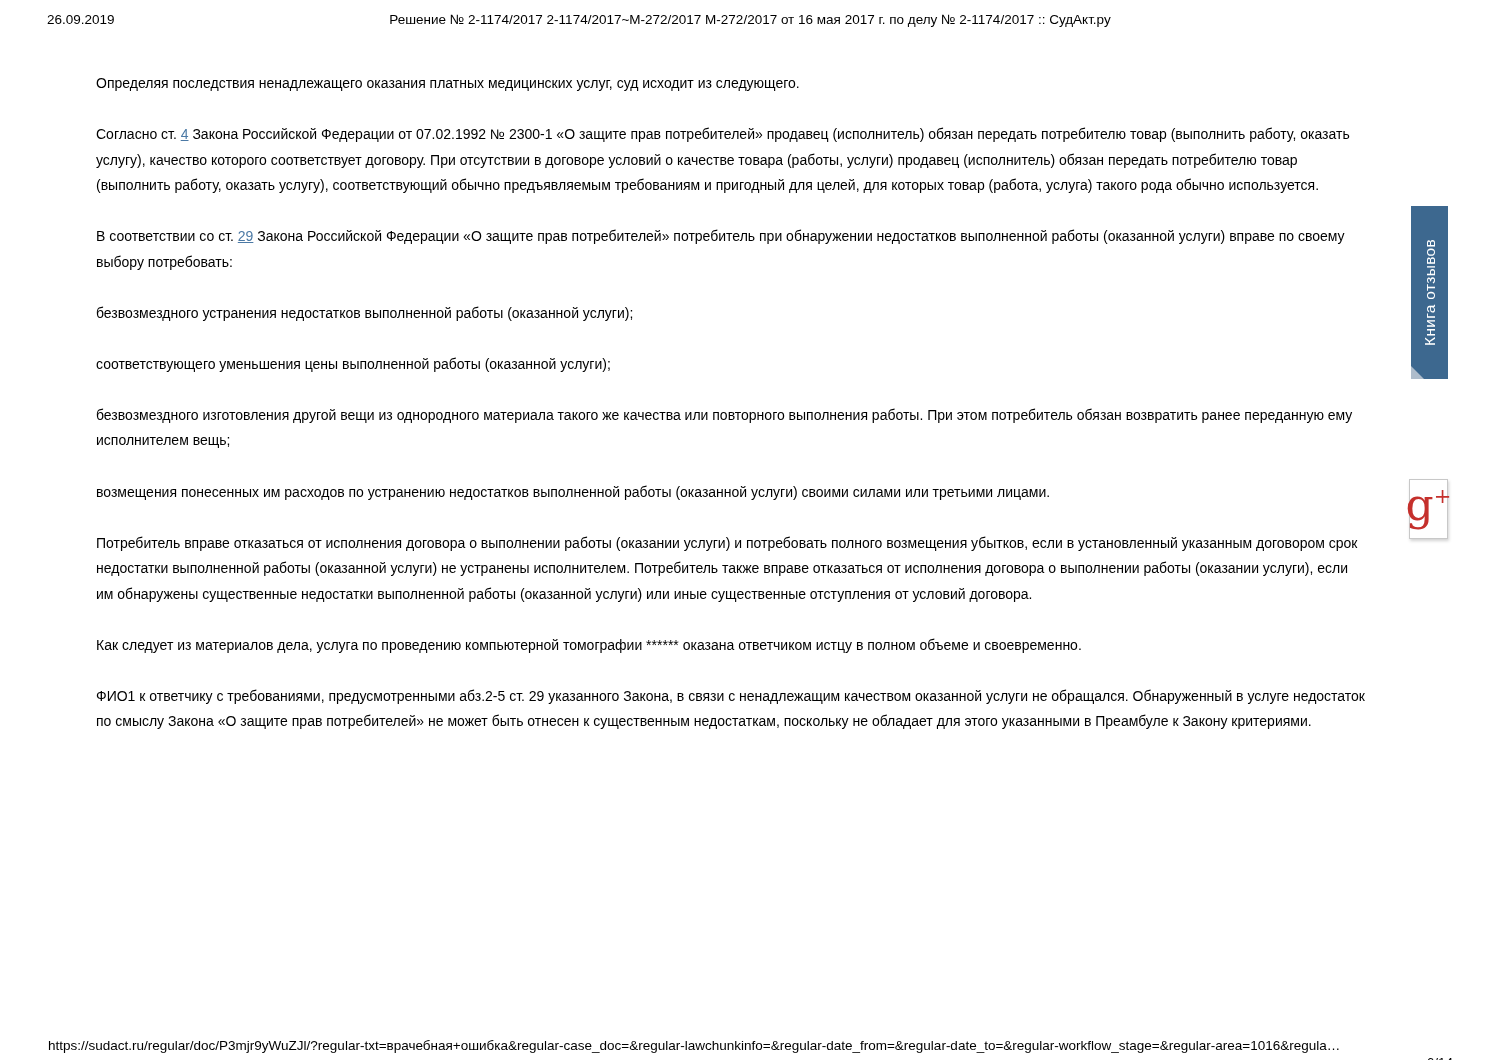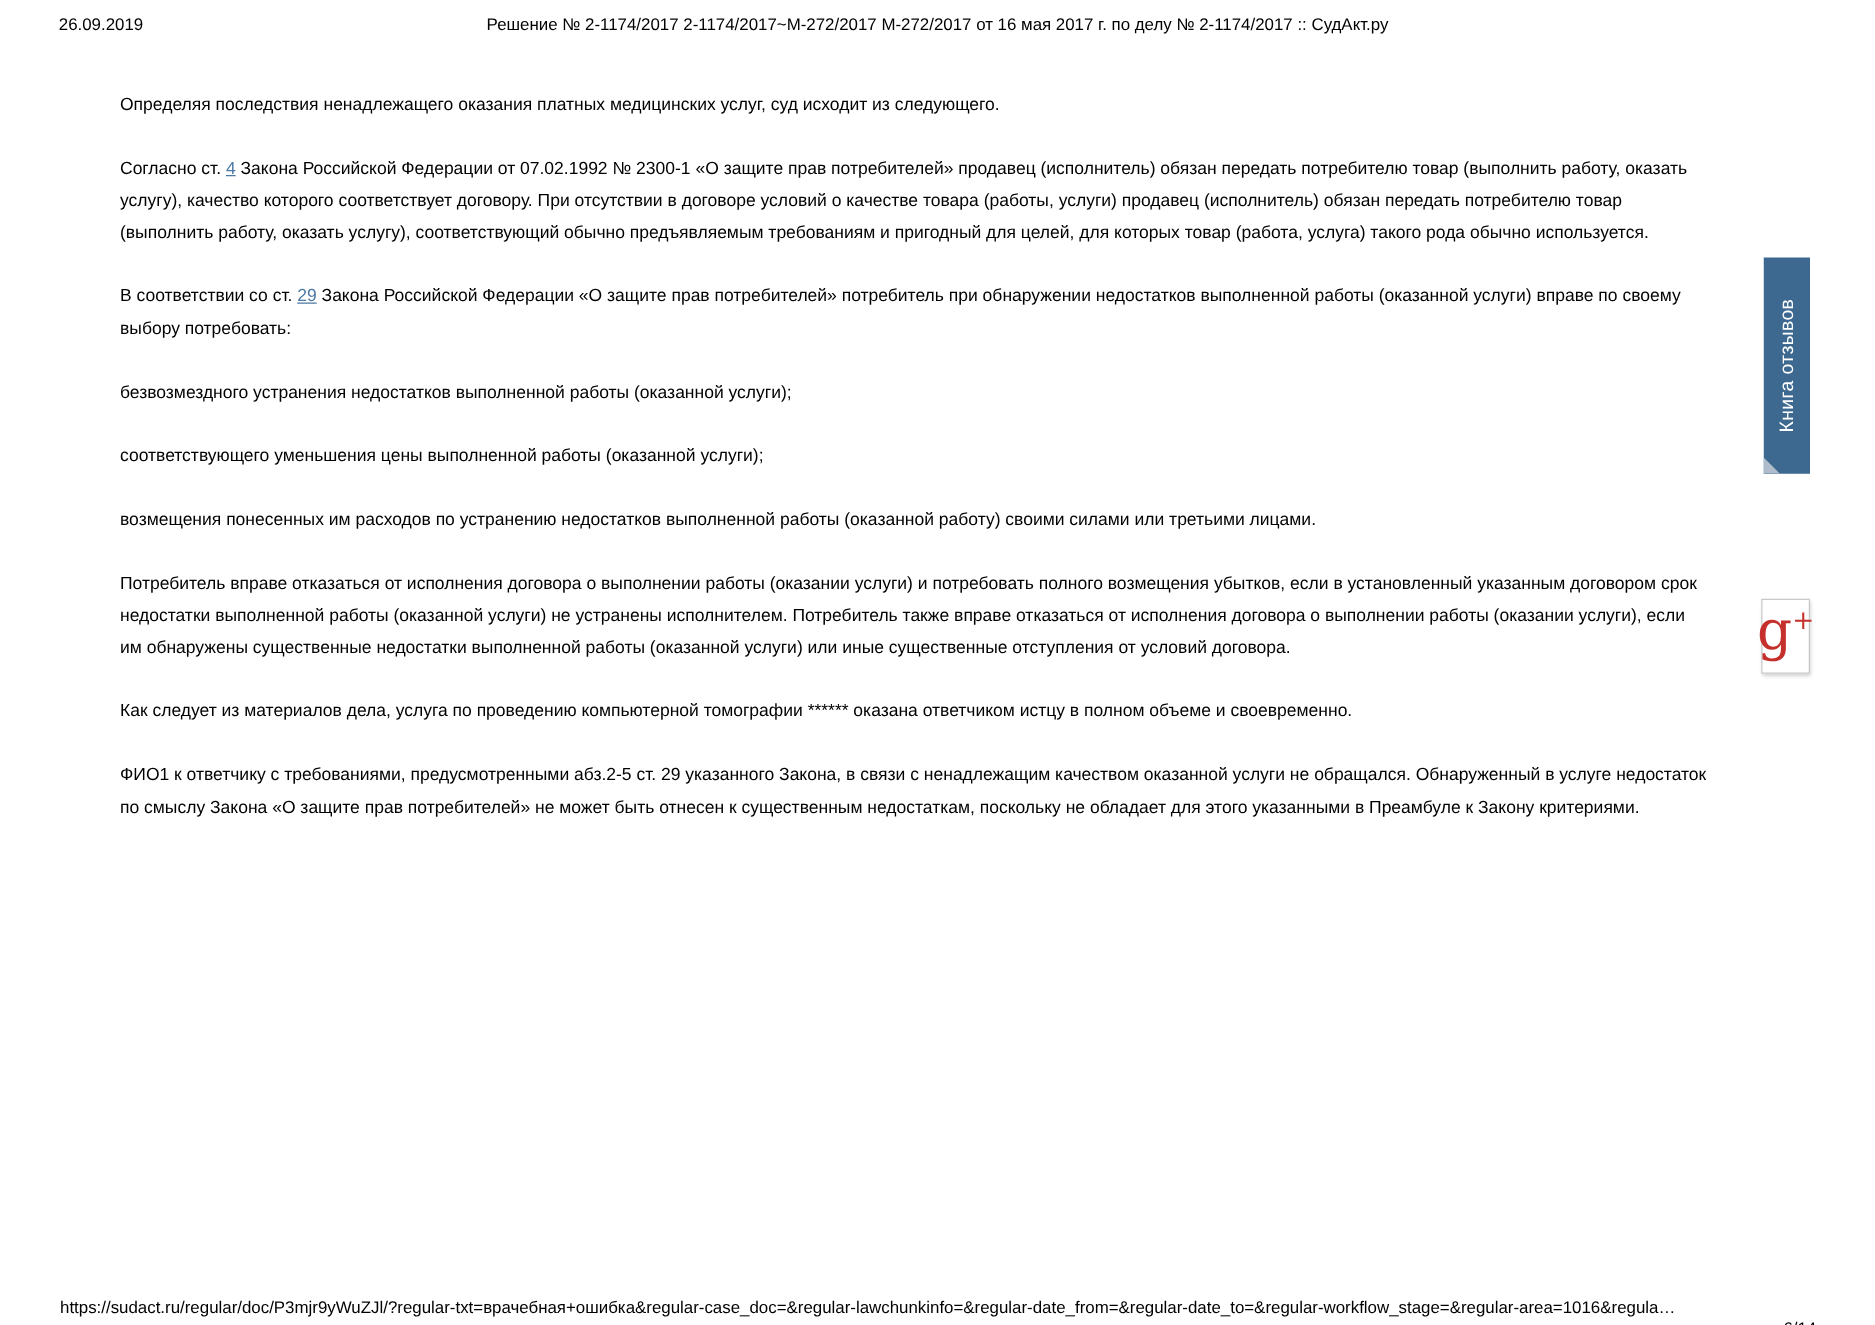--- a/index.html
+++ b/index.html
@@ -72,21 +72,22 @@
   <span class="print-date">26.09.2019</span>
   <div class="print-title">Решение № 2-1174/2017 2-1174/2017~М-272/2017 М-272/2017 от 16 мая 2017 г. по делу № 2-1174/2017 :: СудАкт.ру</div>
 </header>
 
 <main class="doc" id="doc">
     <p>Определяя последствия ненадлежащего оказания платных медицинских услуг, суд исходит из следующего.</p>
     <p>Согласно ст. <a class="law-link">4</a> Закона Российской Федерации от 07.02.1992 № 2300-1 «О защите прав потребителей» продавец (исполнитель) обязан передать потребителю товар (выполнить работу, оказать услугу), качество которого соответствует договору. При отсутствии в договоре условий о качестве товара (работы, услуги) продавец (исполнитель) обязан передать потребителю товар (выполнить работу, оказать услугу), соответствующий обычно предъявляемым требованиям и пригодный для целей, для которых товар (работа, услуга) такого рода обычно используется.</p>
     <p>В соответствии со ст. <a class="law-link">29</a> Закона Российской Федерации «О защите прав потребителей» потребитель при обнаружении недостатков выполненной работы (оказанной услуги) вправе по своему выбору потребовать:</p>
     <p>безвозмездного устранения недостатков выполненной работы (оказанной услуги);</p>
     <p>соответствующего уменьшения цены выполненной работы (оказанной услуги);</p>
-    <p>возмещения понесенных им расходов по устранению недостатков выполненной работы (оказанной работу) своими силами или третьими лицами.</p>
+    <p>безвозмездного изготовления другой вещи из однородного материала такого же качества или повторного выполнения работы. При этом потребитель обязан возвратить ранее переданную ему исполнителем вещь;</p>
+    <p>возмещения понесенных им расходов по устранению недостатков выполненной работы (оказанной услуги) своими силами или третьими лицами.</p>
     <p>Потребитель вправе отказаться от исполнения договора о выполнении работы (оказании услуги) и потребовать полного возмещения убытков, если в установленный указанным договором срок недостатки выполненной работы (оказанной услуги) не устранены исполнителем. Потребитель также вправе отказаться от исполнения договора о выполнении работы (оказании услуги), если им обнаружены существенные недостатки выполненной работы (оказанной услуги) или иные существенные отступления от условий договора.</p>
     <p>Как следует из материалов дела, услуга по проведению компьютерной томографии ****** оказана ответчиком истцу в полном объеме и своевременно.</p>
     <p>ФИО1 к ответчику с требованиями, предусмотренными абз.2-5 ст. 29 указанного Закона, в связи с ненадлежащим качеством оказанной услуги не обращался. Обнаруженный в услуге недостаток по смыслу Закона «О защите прав потребителей» не может быть отнесен к существенным недостаткам, поскольку не обладает для этого указанными в Преамбуле к Закону критериями.</p>
   </main>
 
 <div class="feedback-tab">
   <span class="tab-fold"></span>
   <span class="tab-label">Книга отзывов</span>
 </div>
 

